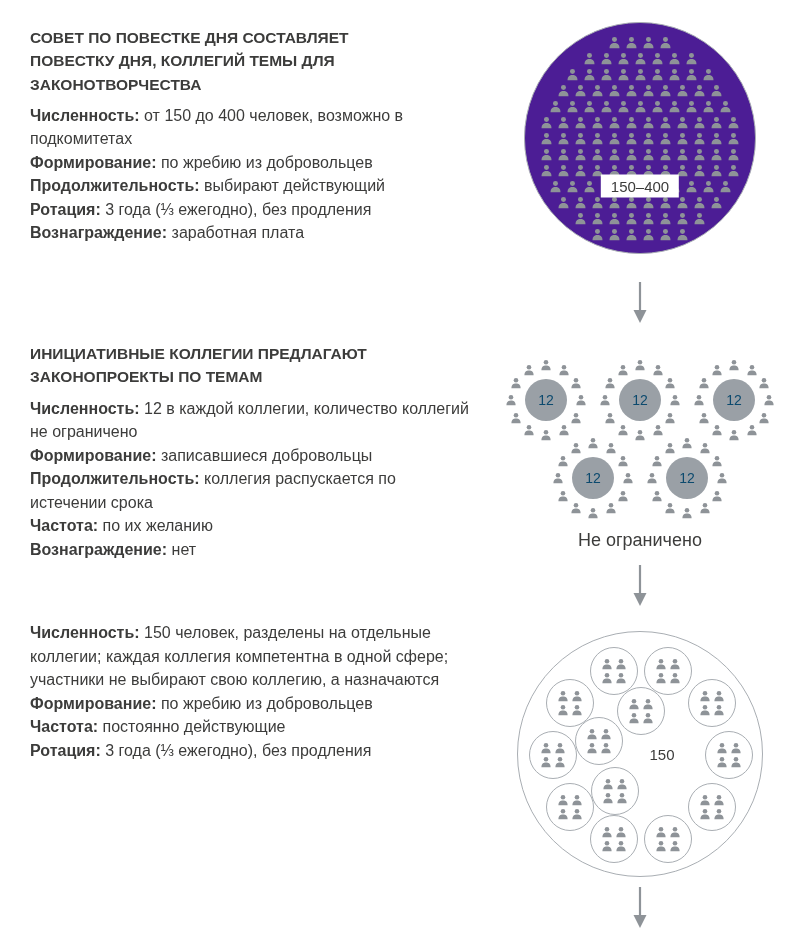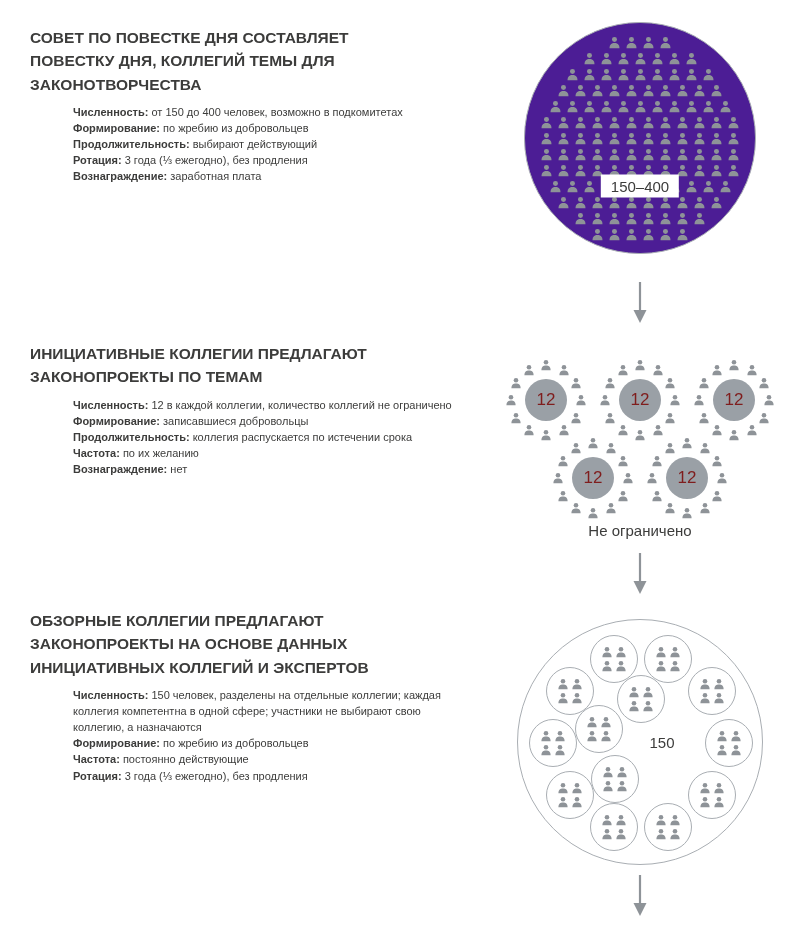--- a/index.html
+++ b/index.html
@@ -15,21 +15,21 @@
   .page{padding:22px 0 0 30px;}
   .row{display:grid;grid-template-columns:460px 300px;}
   .row1{margin-bottom:14px;}
   .row2{margin-bottom:10px;}
   .text-col{padding-top:4px;}
   .section-title{
     font-size:15.5px;font-weight:bold;line-height:1.5;
     max-width:372px;margin-bottom:8px;
   }
   .fields{max-width:440px;}
-  .field{font-size:11px;line-height:1.47;margin-left:43px;}
+  .field{font-size:16px;line-height:1.47;}
   .field b{font-weight:bold;}
   .fig-col{display:flex;flex-direction:column;align-items:center;}
   .row2 .fig-col{margin-top:18px;}
   .row3 .fig-col{margin-top:14px;}
   
   .crowd-circle{
     position:relative;width:232px;height:232px;border-radius:50%;
     border:1.5px solid var(--border);overflow:hidden;background:#4c1d95;
   }
   .crowd-rows{position:absolute;inset:0;display:flex;flex-direction:column;justify-content:center;gap:3px;}
@@ -46,24 +46,24 @@
   .arrow line{stroke:var(--arrow);stroke-width:2.2;}
   .arrow polygon{fill:var(--arrow);}
   
   .cluster-figure{display:flex;flex-direction:column;align-items:center;}
   .cluster-row{display:flex;justify-content:center;gap:6px;}
   .cluster-row + .cluster-row{margin-top:-10px;}
   .cluster{position:relative;width:88px;height:88px;}
   .cluster-core{
     position:absolute;left:50%;top:50%;transform:translate(-50%,-50%);
     width:42px;height:42px;border-radius:50%;background:var(--cluster);
-    color:#7f1d1d;font-size:17px;display:flex;align-items:center;justify-content:center;
+    color:#0c4a6e;font-size:14px;display:flex;align-items:center;justify-content:center;
   }
   .ring-icon{position:absolute;width:12px;height:12px;line-height:0;}
-  .cluster-caption{font-size:15px;margin-top:0;text-align:center;}
+  .cluster-caption{font-size:18px;margin-top:8px;text-align:center;}
   
   .nested-circle{
     position:relative;width:246px;height:246px;border-radius:50%;
     border:1.5px solid var(--border);background:#fff;
   }
   .subgroup{
     position:absolute;width:48px;height:48px;border-radius:50%;
     border:1.5px solid var(--border);background:#fff;
     display:grid;grid-template-columns:repeat(2,12px);grid-auto-rows:12px;
     gap:2px;place-content:center;line-height:0;
@@ -904,21 +904,20 @@
         <svg class="arrow" width="18" height="42" viewBox="0 0 18 42">
           <line x1="9" y1="0" x2="9" y2="29"></line>
           <polygon points="2.5,28 15.5,28 9,41"></polygon>
         </svg>
       </div>
     </div>
   </section>
 
   <section class="row row3">
     <div class="text-col">
-      <h2 class="section-title">ОБЗОРНЫЕ КОЛЛЕГИИ ПРЕДЛАГАЮТ ЗАКОНОПРОЕКТЫ НА ОСНОВЕ ДАННЫХ ИНИЦИАТИВНЫХ КОЛЛЕГИЙ И ЭКСПЕРТОВ</h2>
       <div class="fields">
           <p class="field"><b>Численность:</b><span> 150 человек, разделены на отдельные коллегии; каждая коллегия компетентна в одной сфере; участники не выбирают свою коллегию, а назначаются</span></p>
           <p class="field"><b>Формирование:</b><span> по жребию из добровольцев</span></p>
           <p class="field"><b>Частота:</b><span> постоянно действующие</span></p>
           <p class="field"><b>Ротация:</b><span> 3 года (⅓ ежегодно), без продления</span></p>
         </div>
     </div>
     <div class="fig-col">
       <div class="nested-circle">
           <div class="subgroup" style="left:126.2px;top:15.3px">

